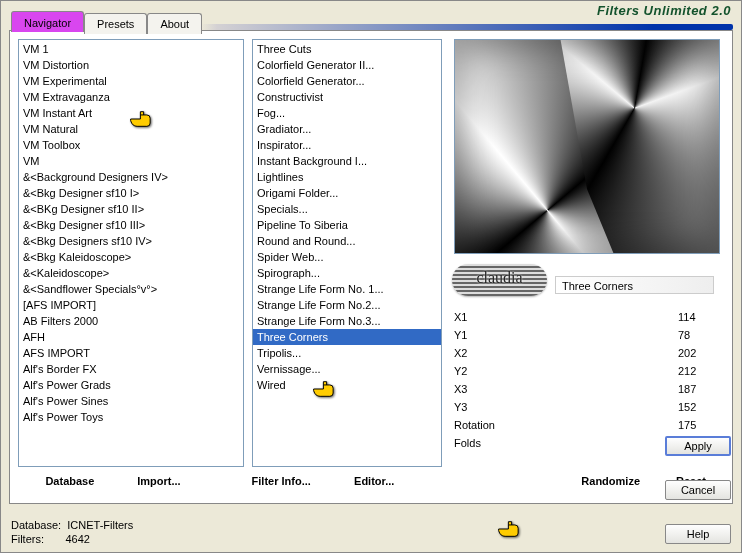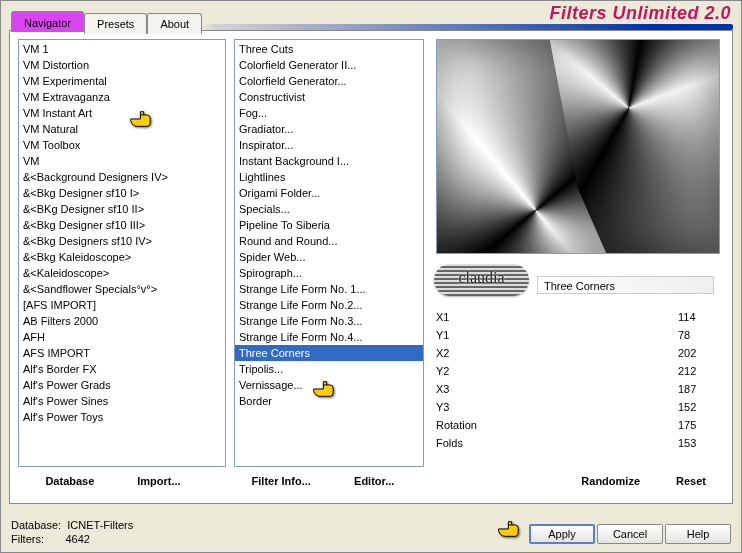--- a/index.html
+++ b/index.html
@@ -11,24 +11,24 @@
     width: 742px;
     height: 553px;
     overflow: hidden;
     border: 1px solid #888;
     position: relative;
   }
   .header-title {
     position: absolute;
     top: 2px;
     right: 10px;
-    font-size: 18px;
+    font-size: 13px;
     font-weight: bold;
     font-style: italic;
-    color: #be185d;
+    color: #14532d;
     letter-spacing: 0.5px;
   }
   .header-bar {
     position: absolute;
     top: 23px;
     right: 8px;
     left: 200px;
     height: 6px;
     background: linear-gradient(to right, #ece9d8 0%, rgba(0,0,170,0.1) 3%,#0033aa 85%, #0033aa 100%);
     border-radius:2px;
@@ -92,21 +92,21 @@
   .listbox::-webkit-scrollbar-thumb {
     background: #c8c8c8;
     border:1px solid #aaa;
   }
   .listbox::-webkit-scrollbar-button {
     background:#d4d0c8;
     border:1px solid #aaa;
     height:16px;
     display:block;
   }
-  .col1 { width: 208px; }
+  .col1 { width: 226px; }
   .col2 { width: 190px; }
   .list-item {
     padding: 2px 4px;
     white-space: nowrap;
     cursor: default;
   }
   .list-item.selected {
     background: #316ac5;
     color: #fff;
   }
@@ -204,21 +204,21 @@
   .footer {
     position: absolute;
     left: 10px;
     bottom: 6px;
     right:10px;
     display:flex;
     justify-content: space-between;
     align-items: flex-end;
   }
   .footer-info { line-height:14px; }
-  .footer-buttons { display:flex; gap:2px; margin-bottom:2px;}
+  .footer-buttons { display:flex; gap:24px; margin-bottom:2px;flex-direction:column;}
   .ui-btn {
     border:1px solid #888;
     background: linear-gradient(#fefefe,#e4e4e0);
     padding: 3px 0;
     width: 66px;
     text-align:center;
     border-radius:2px;
     cursor:pointer;
   }
   .ui-btn.default { border:2px solid #5a7dd8; padding:2px 0;}
@@ -284,25 +284,24 @@
         <div class="list-item">Lightlines</div>
         <div class="list-item">Origami Folder...</div>
         <div class="list-item">Specials...</div>
         <div class="list-item">Pipeline To Siberia</div>
         <div class="list-item">Round and Round...</div>
         <div class="list-item">Spider Web...</div>
         <div class="list-item">Spirograph...</div>
         <div class="list-item">Strange Life Form No. 1...</div>
         <div class="list-item">Strange Life Form No.2...</div>
         <div class="list-item">Strange Life Form No.3...</div>
-        <div class="list-item">Strange Life Form No.4...</div>
         <div class="list-item selected">Three Corners</div>
         <div class="list-item">Tripolis...</div>
         <div class="list-item">Vernissage...</div>
-        <div class="list-item">Border</div>
+        <div class="list-item">Wired</div>
       </div>
     <div class="right-pane">
       <div class="preview">
         <div class="tri1"></div>
         <div class="tri2"></div>
         <div class="edge"></div>
       </div>
       <div class="filter-title-row">
         <div class="claudia-stamp"></div>
         <div class="filter-name-field">Three Corners</div>

